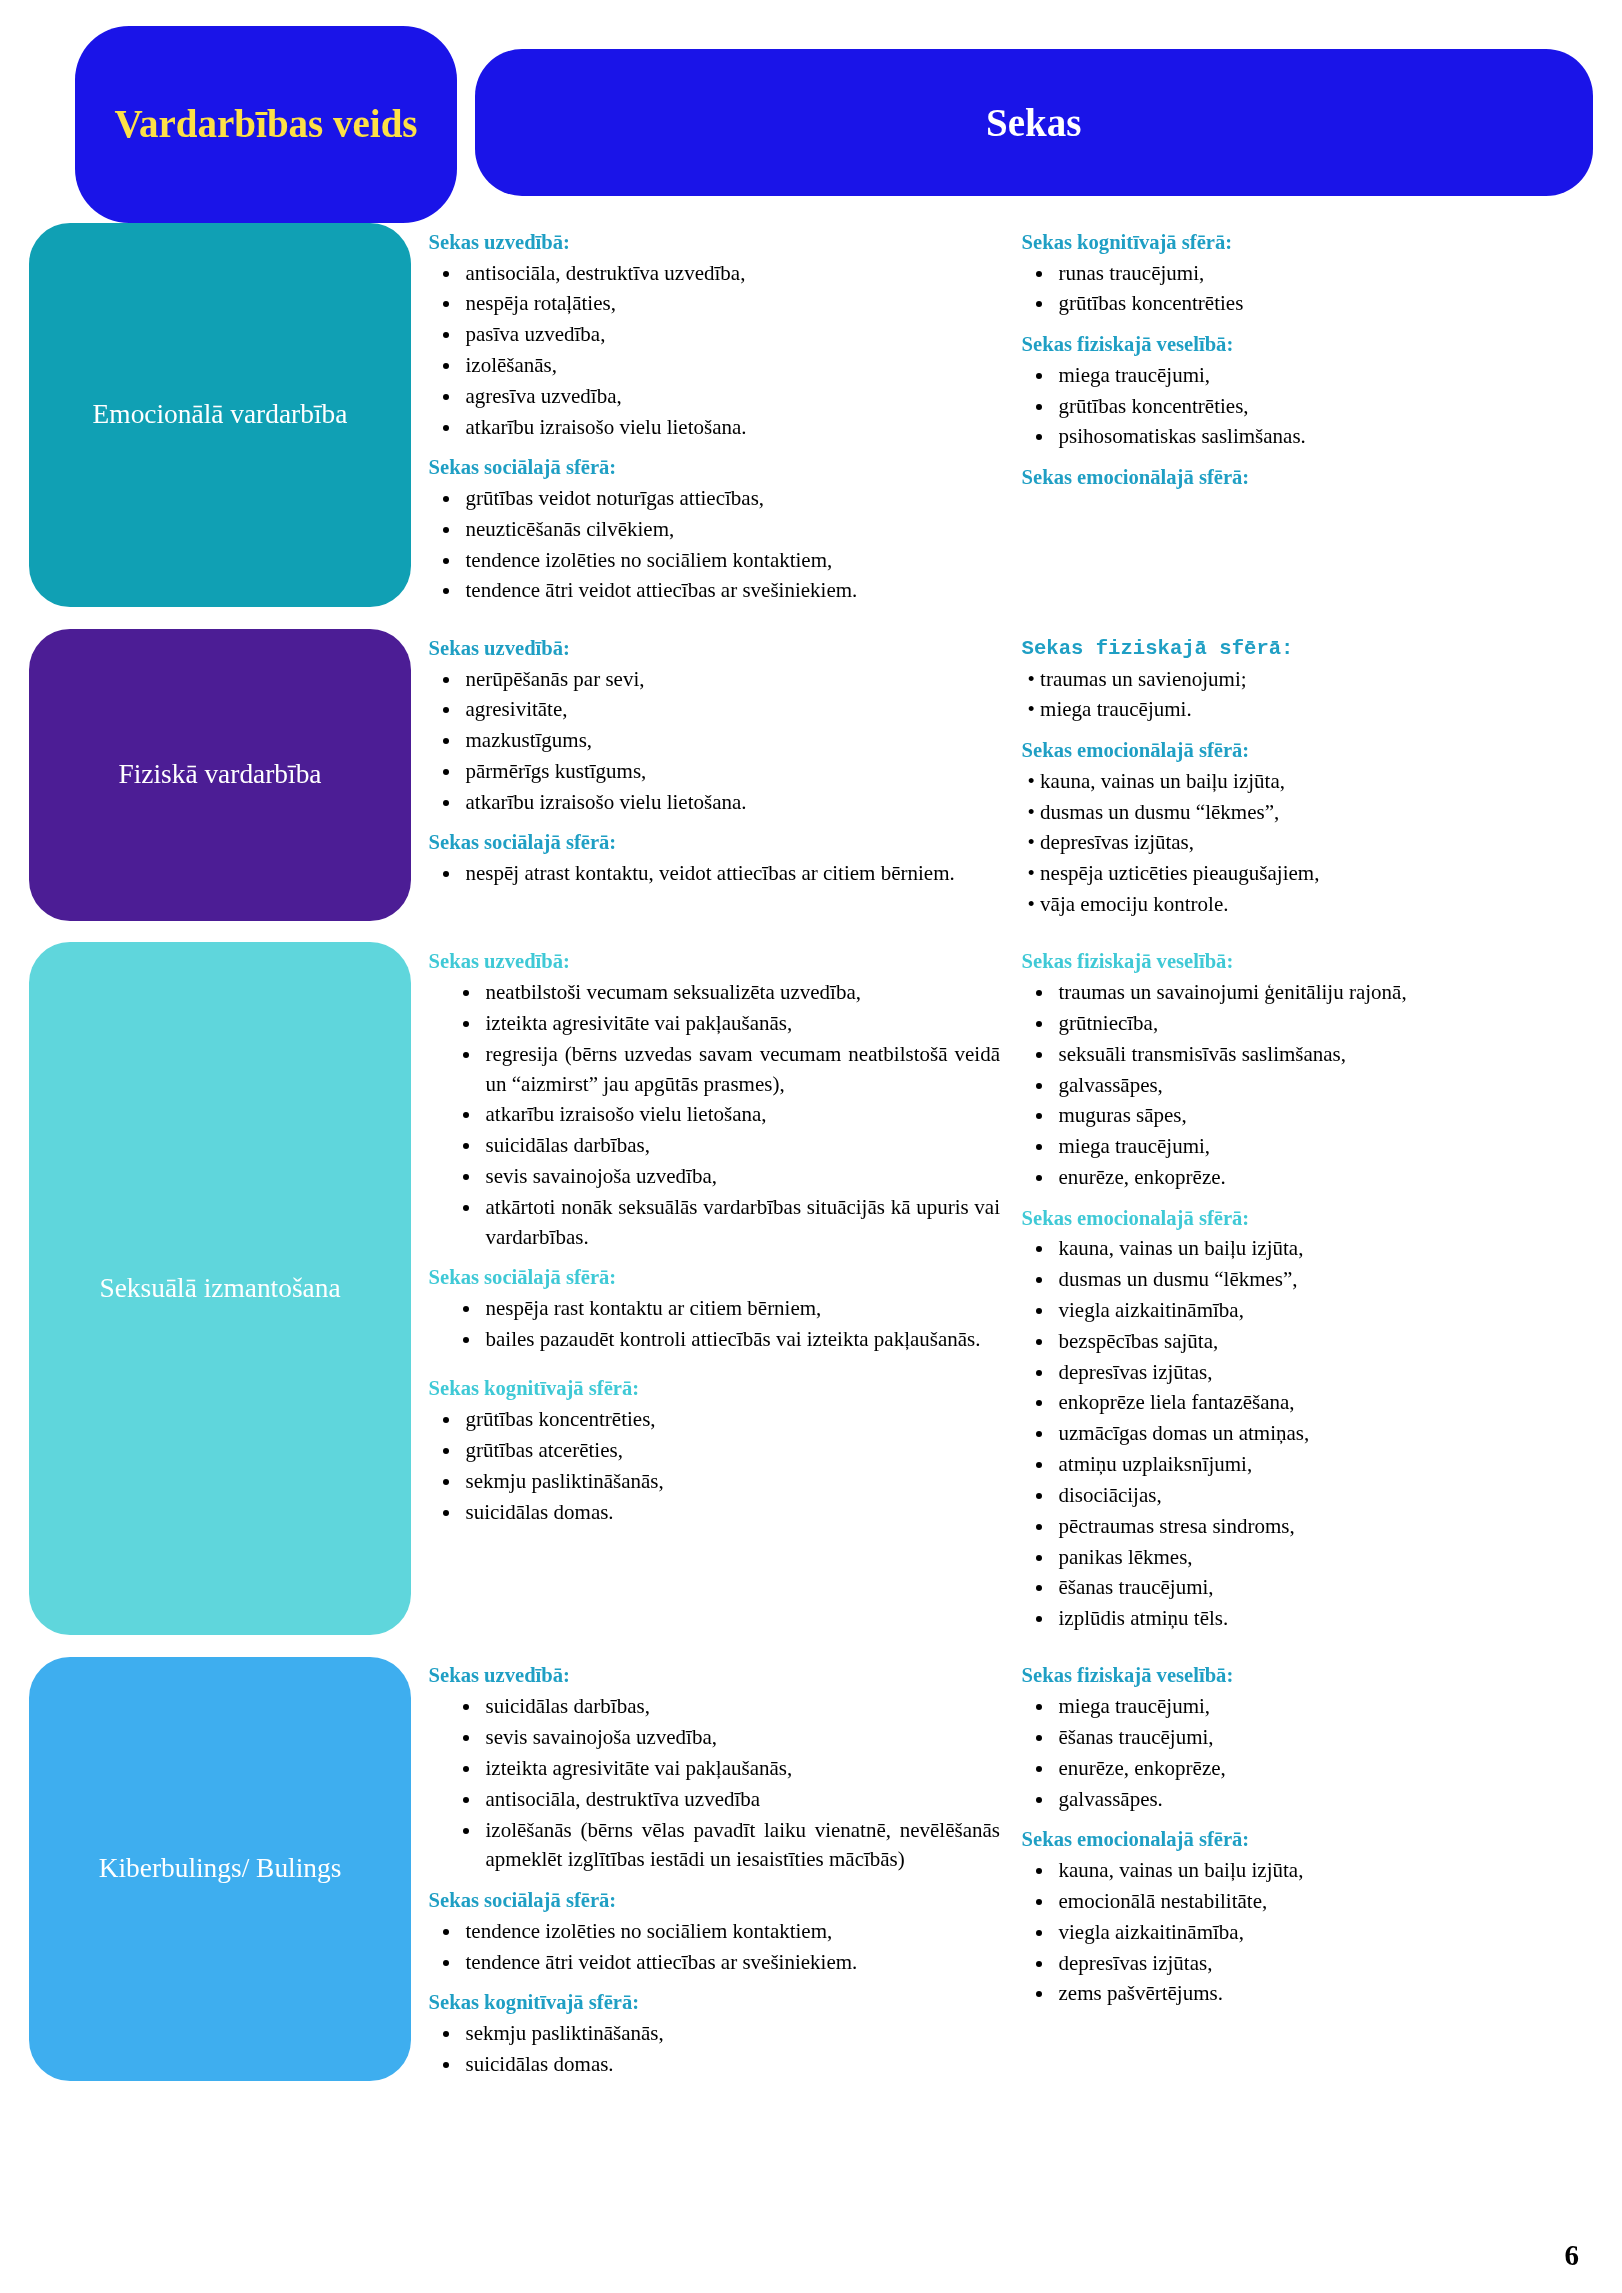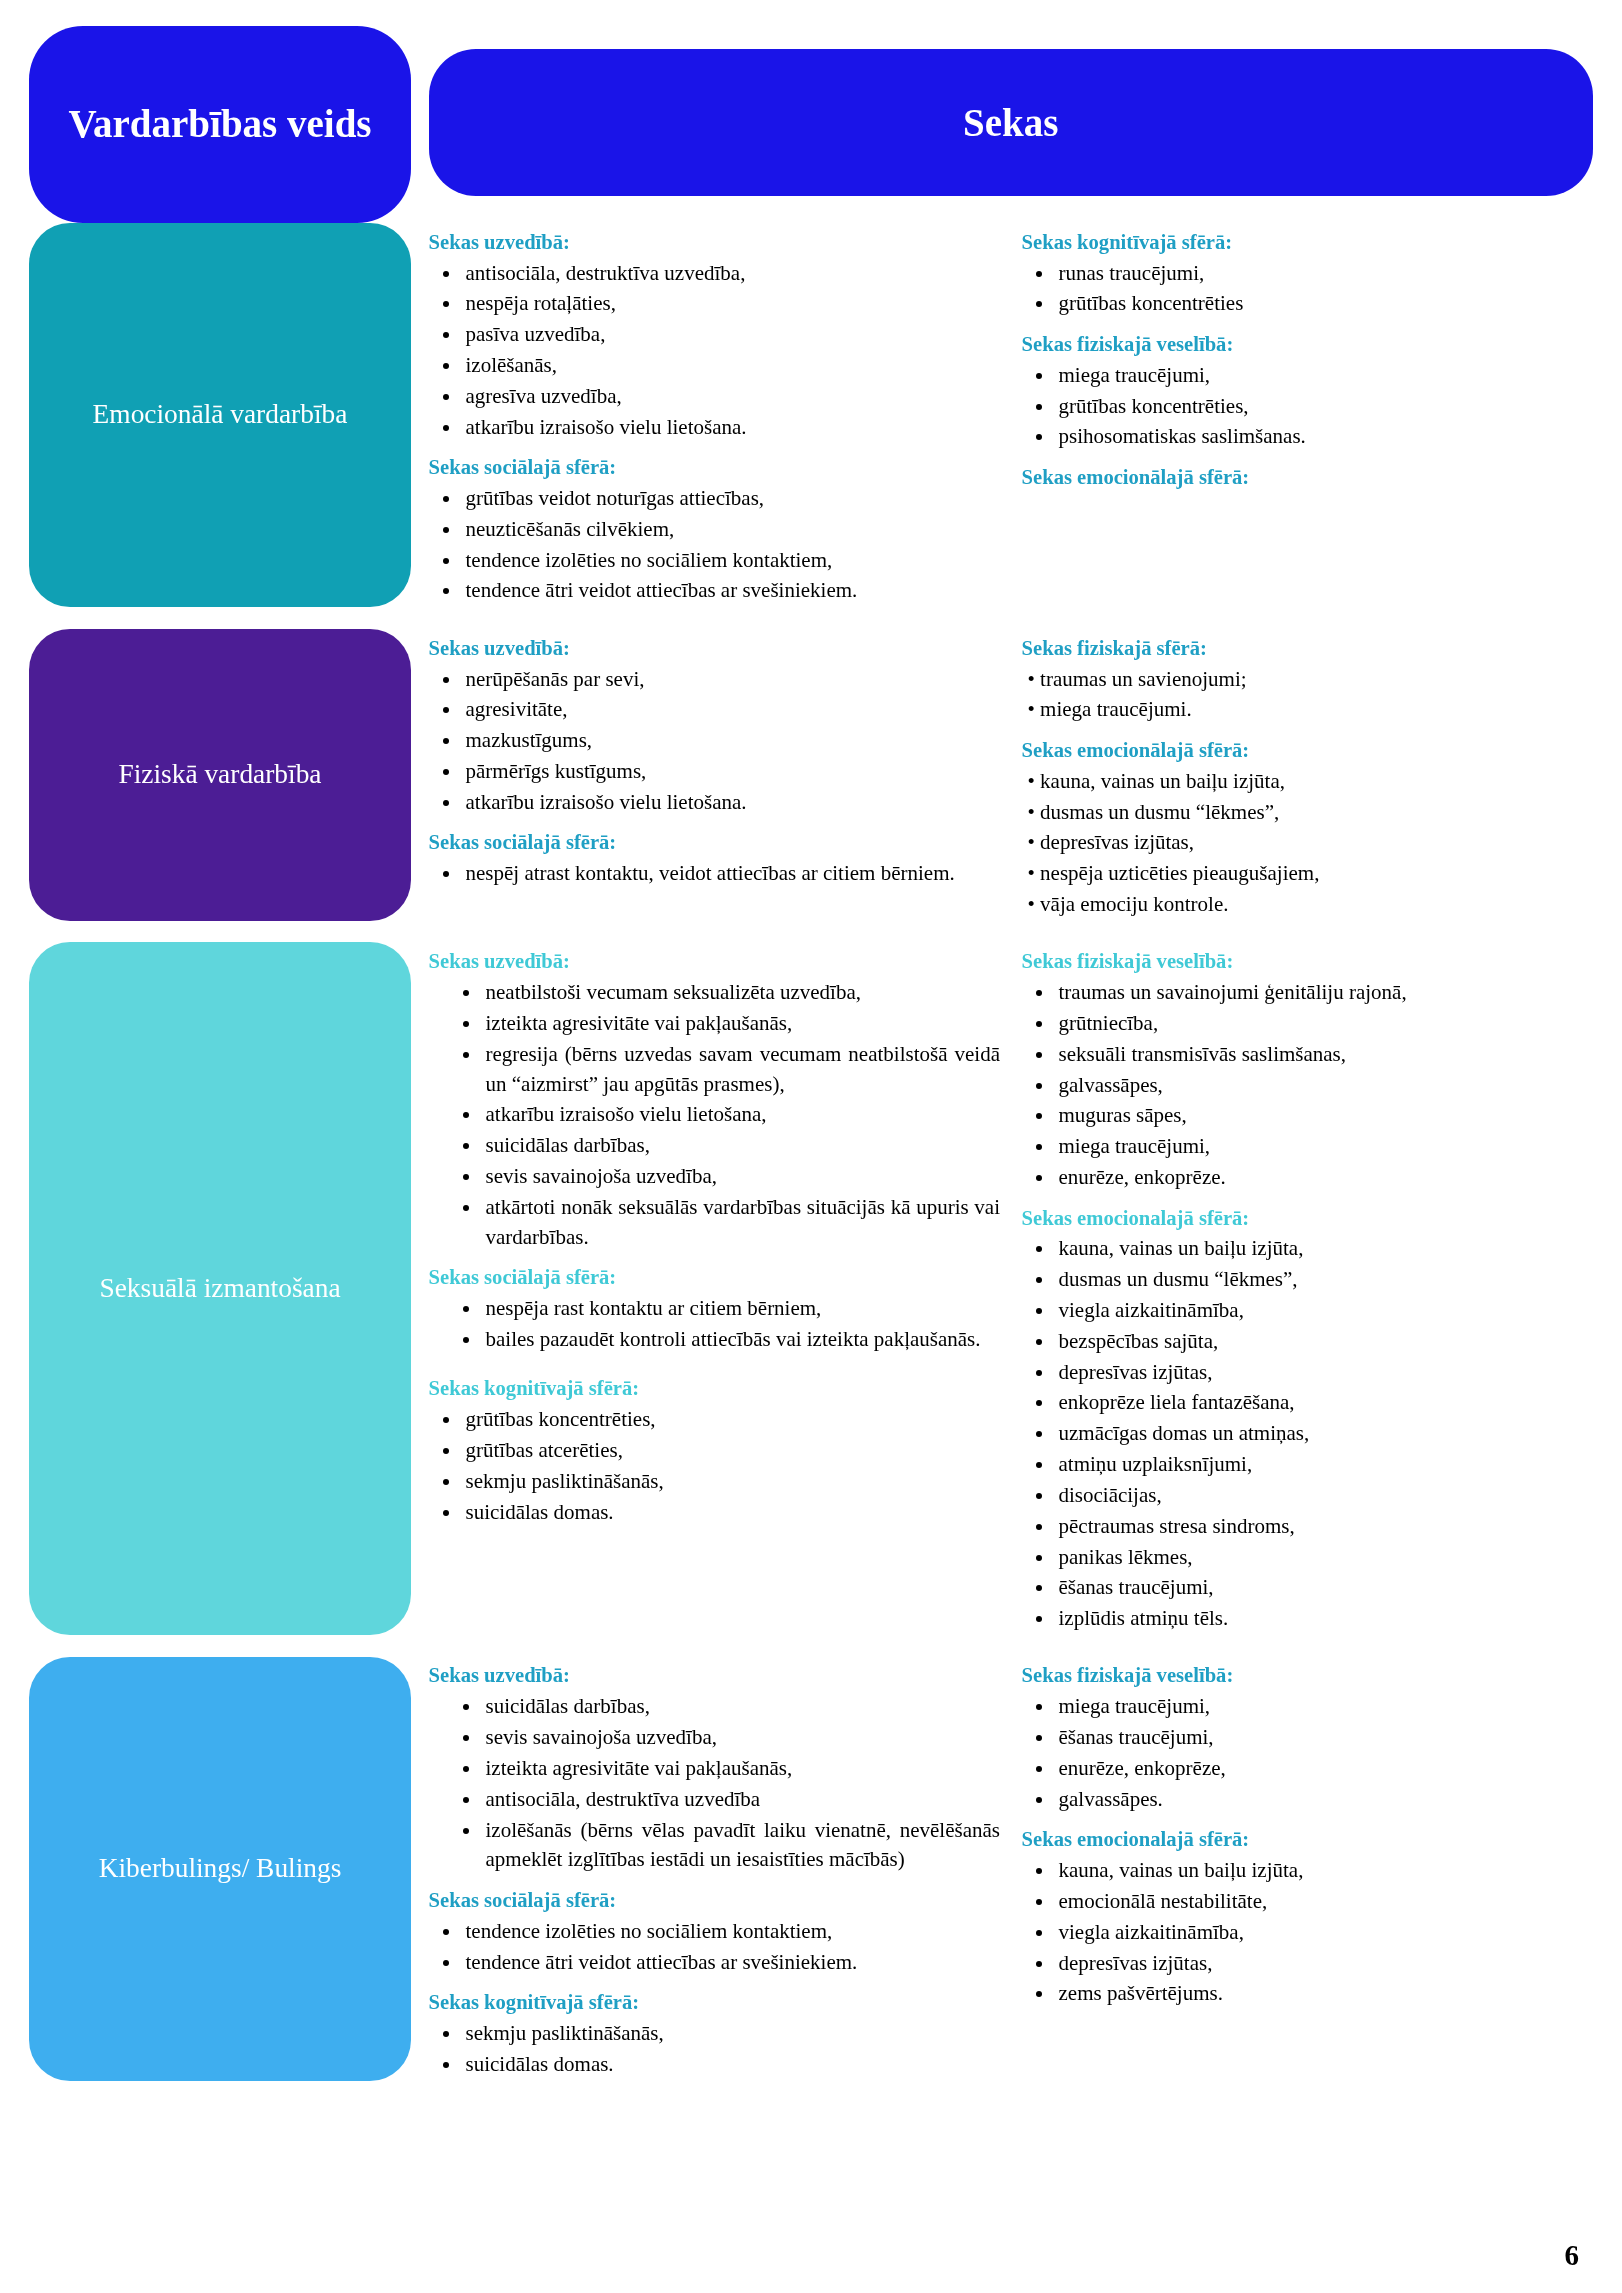--- a/index.html
+++ b/index.html
@@ -25,31 +25,32 @@
   
   .header-row {
     display: flex;
     gap: 17.6px;
     align-items: stretch;
   }
   .hdr-left {
     width: 382px;
     background: #1a14e8;
     border-radius: 54px;
-    color: #ffffff;
+    color: #fde047;
     display: flex;
     align-items: center;
     justify-content: center;
     text-align: center;
     font-weight: bold;
     font-size: 39px;
     line-height: 1.22;
     padding: 17.6px 9.8px;
     box-sizing: border-box;
     min-height: 186px;
+    margin-left: 46px;
   }
   .hdr-right {
     flex: 1;
     background: #1a14e8;
     border-radius: 47px;
     color: #ffffff;
     display: flex;
     align-items: center;
     justify-content: center;
     font-weight: bold;
@@ -197,21 +198,21 @@
               <li>mazkustīgums,</li>
               <li>pārmērīgs kustīgums,</li>
               <li>atkarību izraisošo vielu lietošana.</li>
             </ul>
             <div class="sub spaced" style="color: rgb(31, 159, 196);">Sekas sociālajā sfērā:</div>
             <ul class="items">
               <li>nespēj atrast kontaktu, veidot attiecības ar citiem bērniem.</li>
             </ul>
           </div>
           <div class="col right">
-            <div class="sub" style="color: rgb(31, 159, 196);">Sekas fiziskajā sfērā:</div>
+            <div class="sub" style="color: rgb(31, 159, 196); font-family: Liberation Mono, monospace;">Sekas fiziskajā sfērā:</div>
             <ul class="plain">
               <li>traumas un savienojumi;</li>
               <li>miega traucējumi.</li>
             </ul>
             <div class="sub spaced" style="color: rgb(31, 159, 196);">Sekas emocionālajā sfērā:</div>
             <ul class="plain">
               <li>kauna, vainas un baiļu izjūta,</li>
               <li>dusmas un dusmu “lēkmes”,</li>
               <li>depresīvas izjūtas,</li>
               <li>nespēja uzticēties pieaugušajiem,</li>

